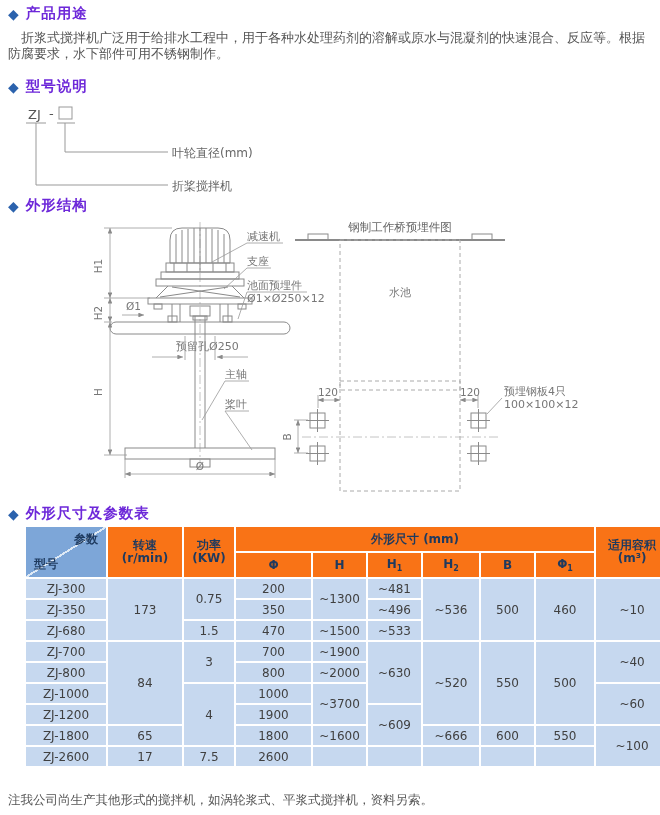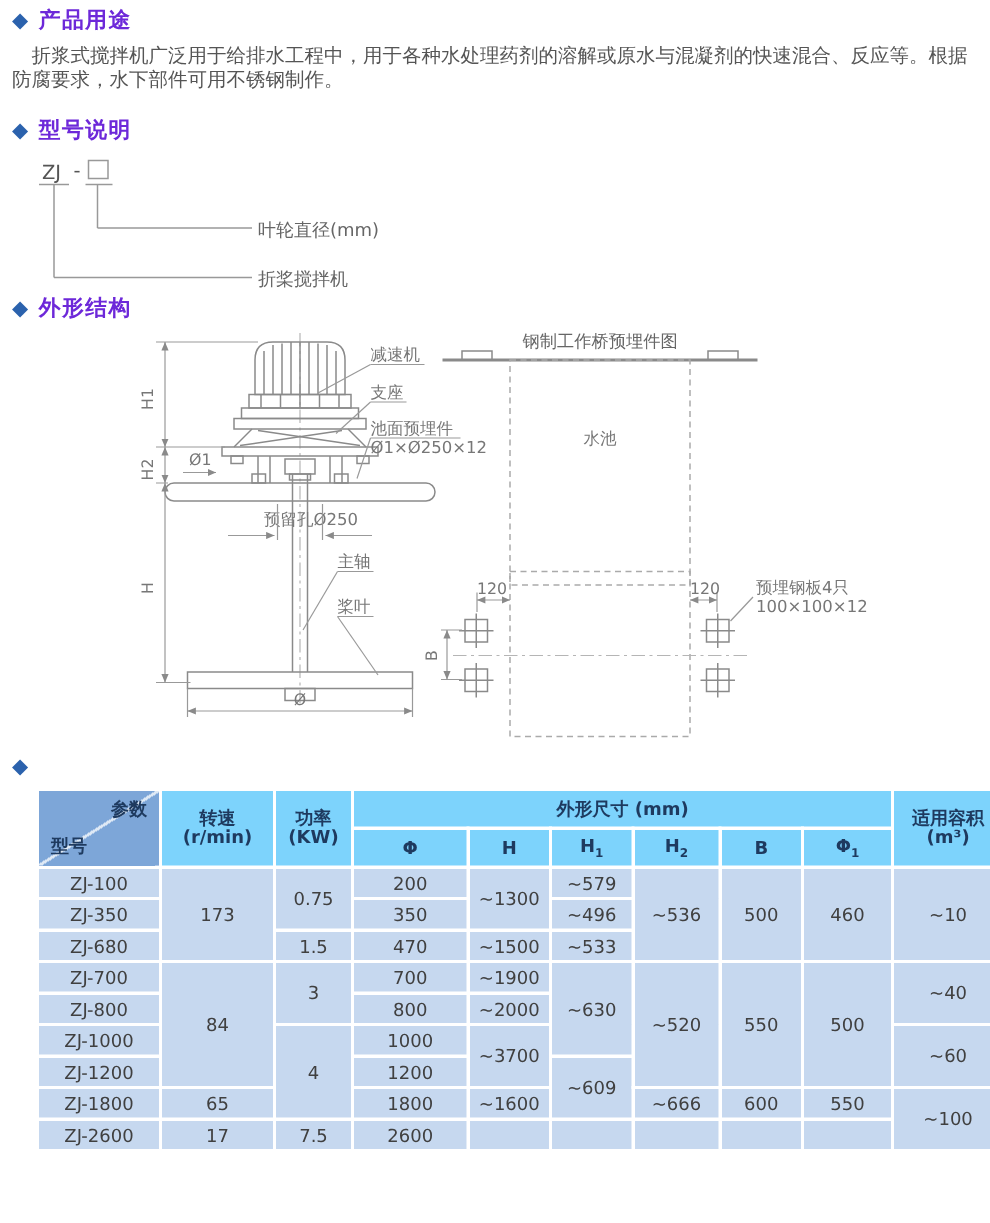--- a/index.html
+++ b/index.html
@@ -19,21 +19,21 @@
   .ln{stroke:#8a8a8a;stroke-width:1;fill:none;}
   .ln2{stroke:#999;stroke-width:1;fill:none;}
   .dash{stroke:#aaa;stroke-width:1;fill:none;stroke-dasharray:4 3;}
   .cl{stroke:#b5b5b5;stroke-width:0.8;fill:none;stroke-dasharray:9 3 2 3;}
   .dimln{stroke:#999;stroke-width:0.8;fill:none;}
   
   .ptable{position:absolute;left:24px;top:525px;border-collapse:collapse;table-layout:fixed;
           width:644px;}
   .ptable th,.ptable td{border:2px solid #fff;text-align:center;vertical-align:middle;
           overflow:hidden;}
-  .ptable thead th{background:#7dd3fc;color:#1e3a5f;font-size:12px;font-weight:bold;height:24px;padding:0;}
+  .ptable thead th{background:#f97316;color:#1e3a5f;font-size:12px;font-weight:bold;height:24px;padding:0;}
   .ptable tbody td{background:#c6d8ef;color:#404040;font-size:12px;font-weight:normal;height:19px;padding:0;}
   .ptable sub{font-size:8px;}
   .hname,.hunit{display:block;line-height:13px;}
   .corner{position:relative;background:
      linear-gradient(to bottom right, rgba(255,255,255,0) calc(50% - 1px),
        rgba(255,255,255,.75) calc(50% - 1px), rgba(255,255,255,.75) calc(50% + 1px),
        rgba(255,255,255,0) calc(50% + 1px)), #7da6d8 !important;}
   .corner .tr{position:absolute;top:4px;right:8px;}
   .corner .bl{position:absolute;bottom:4px;left:8px;}
 </style>
@@ -217,20 +217,21 @@
       <line x1="298" y1="420" x2="298" y2="453" class="dimln" marker-start="url(#arrS)" marker-end="url(#arr)"></line>
       <text x="291" y="437" class="dim" text-anchor="middle" transform="rotate(-90 291 437)">B</text>
       <text x="504" y="395" class="lbl">预埋钢板4只</text>
       <text x="504" y="408" class="lbl">100×100×12</text>
       <line x1="502" y1="398" x2="487" y2="414" class="dimln"></line>
     </g>
   </svg>
 
   <div class="h" style="top:504px">
     <span class="dia">◆</span>
+    <span class="ht">外形尺寸及参数表</span>
   </div>
 
   <table class="ptable" id="ptable">
     <colgroup>
       <col style="width:82px">
         <col style="width:76px">
         <col style="width:52px">
       <col style="width:77px">
         <col style="width:55px">
         <col style="width:55px">
@@ -263,26 +264,26 @@
           <th>Φ</th>
           <th>H</th>
           <th>H<sub>1</sub></th>
           <th>H<sub>2</sub></th>
           <th>B</th>
           <th>Φ<sub>1</sub></th>
         </tr>
     </thead>
     <tbody>
         <tr>
-          <td>ZJ-100</td>
+          <td>ZJ-300</td>
           <td rowspan="3">173</td>
           <td rowspan="2">0.75</td>
           <td>200</td>
           <td rowspan="2">~1300</td>
-          <td>~579</td>
+          <td>~481</td>
           <td rowspan="3">~536</td>
           <td rowspan="3">500</td>
           <td rowspan="3">460</td>
           <td rowspan="3">~10</td>
         </tr>
         <tr>
           <td>ZJ-350</td>
           <td>350</td>
           <td>~496</td>
         </tr>
@@ -312,21 +313,21 @@
         </tr>
         <tr>
           <td>ZJ-1000</td>
           <td rowspan="3">4</td>
           <td>1000</td>
           <td rowspan="2">~3700</td>
           <td rowspan="2">~60</td>
         </tr>
         <tr>
           <td>ZJ-1200</td>
-          <td>1200</td>
+          <td>1900</td>
           <td rowspan="2">~609</td>
         </tr>
         <tr>
           <td>ZJ-1800</td>
           <td>65</td>
           <td>1800</td>
           <td>~1600</td>
           <td>~666</td>
           <td>600</td>
           <td>550</td>
@@ -339,14 +340,15 @@
           <td>2600</td>
           <td></td>
           <td></td>
           <td></td>
           <td></td>
           <td></td>
         </tr>
       </tbody>
   </table>
 
+  <div class="note">注我公司尚生产其他形式的搅拌机，如涡轮浆式、平浆式搅拌机，资料另索。</div>
 
 </div>
 
 </body></html>

